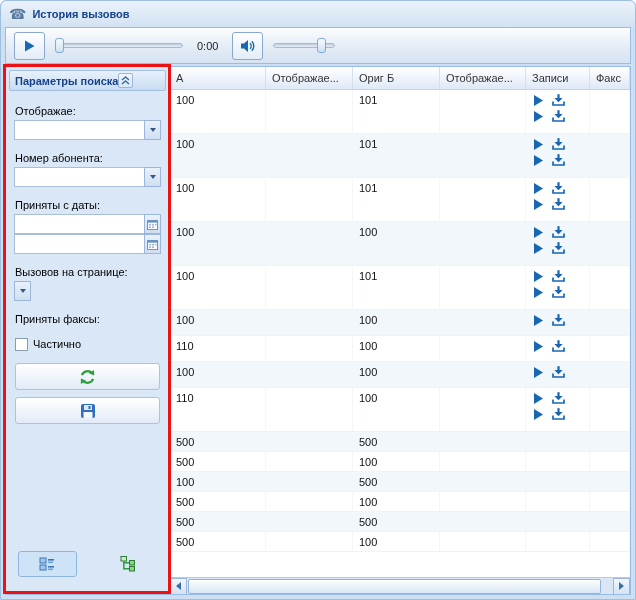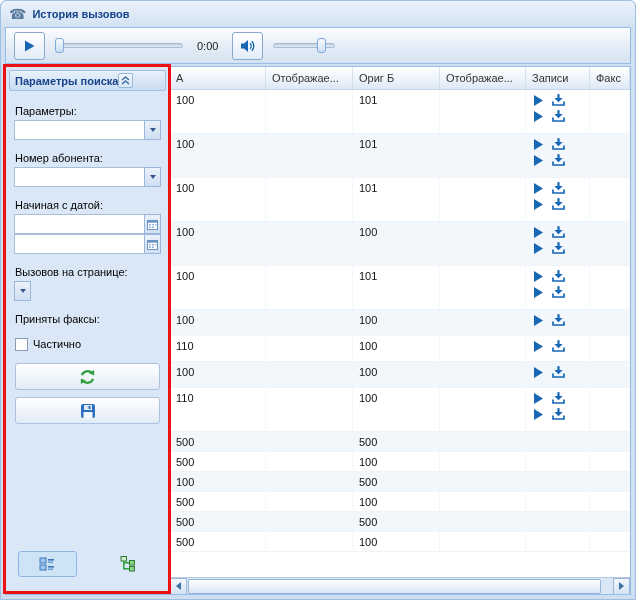--- a/index.html
+++ b/index.html
@@ -126,37 +126,37 @@
         <span class="ttl">Параметры поиска</span>
         <span class="tool">
           <svg width="9" height="9" viewBox="0 0 9 9" fill="none" stroke="#3d6eab" stroke-width="1.5">
             <polyline points="1,4 4.5,1 8,4"></polyline>
               <polyline points="1,8 4.5,5 8,8"></polyline>
           </svg>
         </span>
       </div>
       <div class="sb-body">
 
-        <div class="sb-label">Параметры:</div>
+        <div class="sb-label">Отображае:</div>
         <div class="field">
           <input value="" style="">
           <span class="trigger">
               <i class="arr"></i>
             </span>
         </div>
 
         <div class="sb-label">Номер абонента:</div>
         <div class="field">
           <input value="" style="">
           <span class="trigger">
               <i class="arr"></i>
             </span>
         </div>
 
-        <div class="sb-label">Начиная с датой:</div>
+        <div class="sb-label">Приняты с даты:</div>
         <div class="field">
           <input value="" style="">
           <span class="trigger">
             <svg width="11" height="11" viewBox="0 0 11 11">
               <rect x="0.5" y="1.5" width="10" height="9" fill="#fff" stroke="#6b93c4"></rect>
               <rect x="0.5" y="1.5" width="10" height="2.2" fill="#6b93c4"></rect>
               <rect x="2" y="5" width="2" height="1.5" fill="#9ab6dc"></rect>
                 <rect x="5" y="5" width="2" height="1.5" fill="#9ab6dc"></rect>
                 <rect x="8" y="5" width="1.5" height="1.5" fill="#9ab6dc"></rect>
               <rect x="2" y="7.5" width="2" height="1.5" fill="#9ab6dc"></rect>

